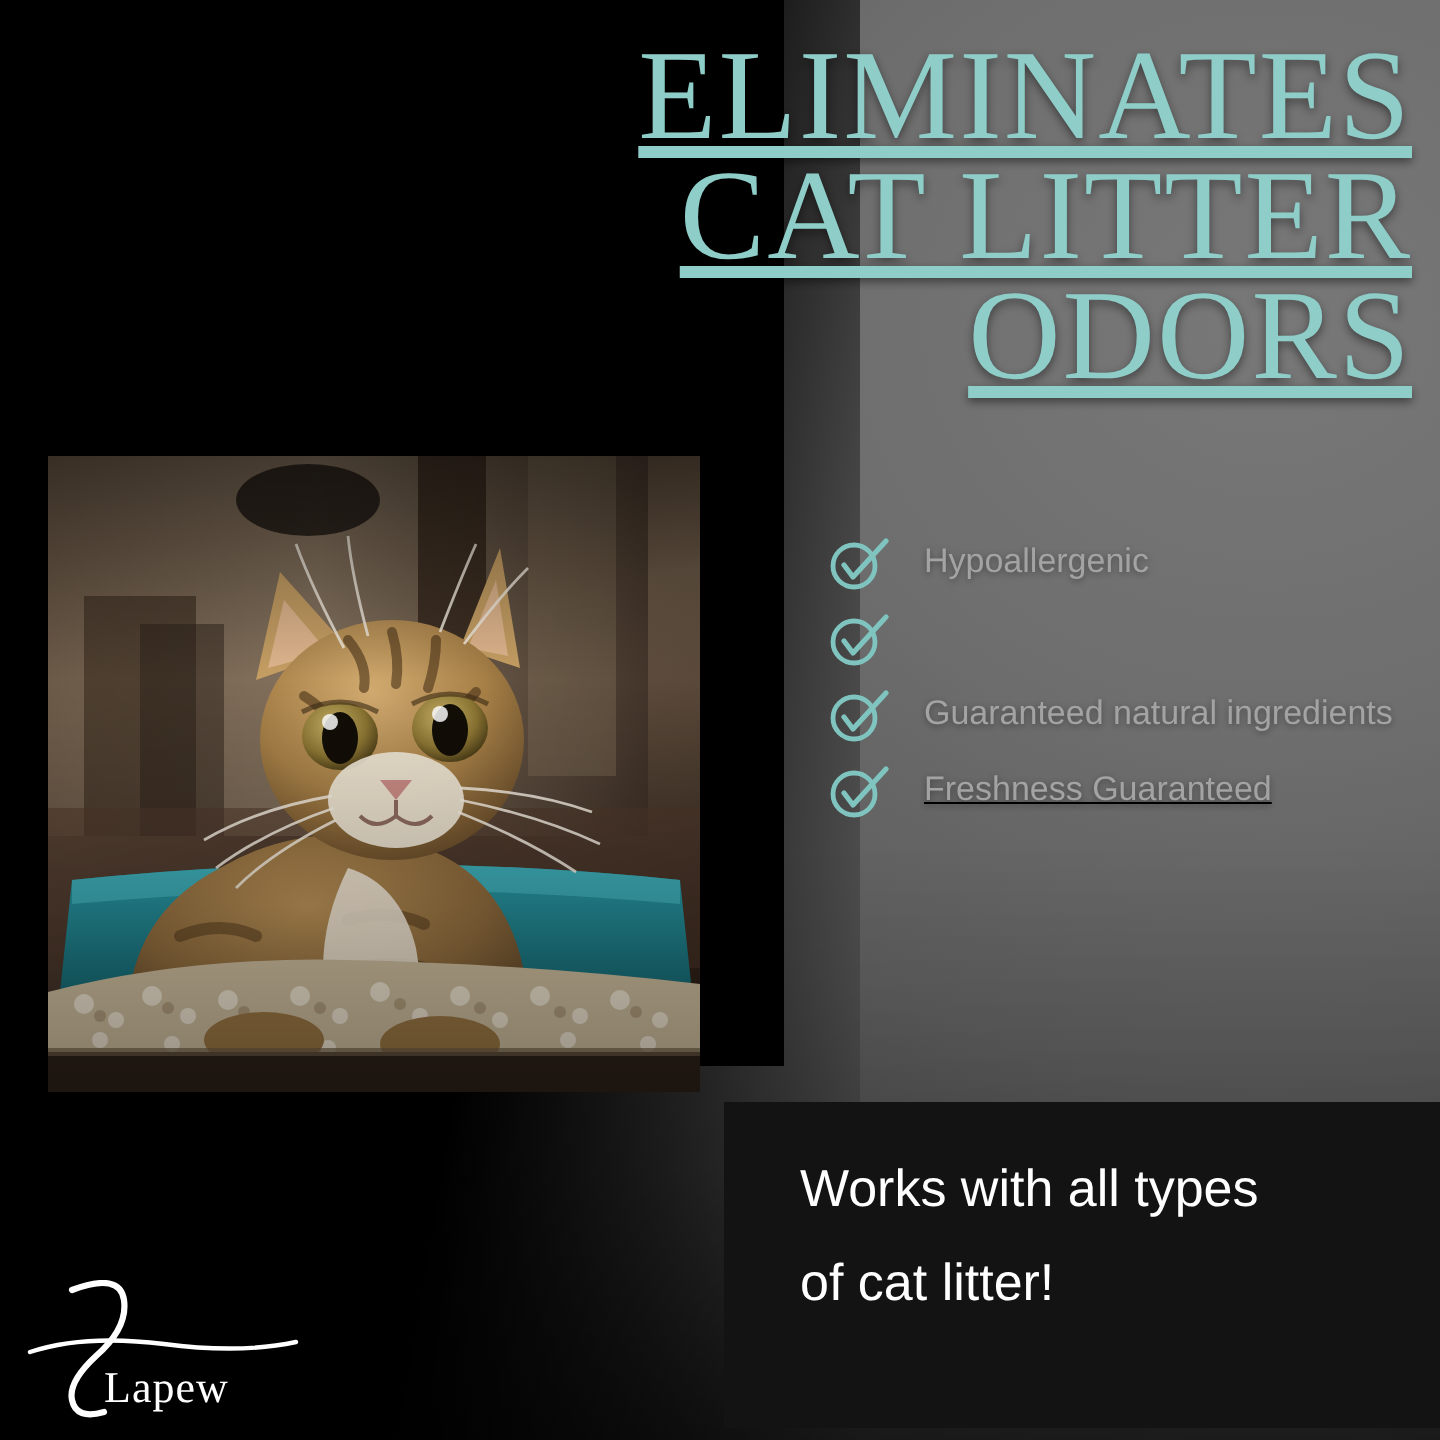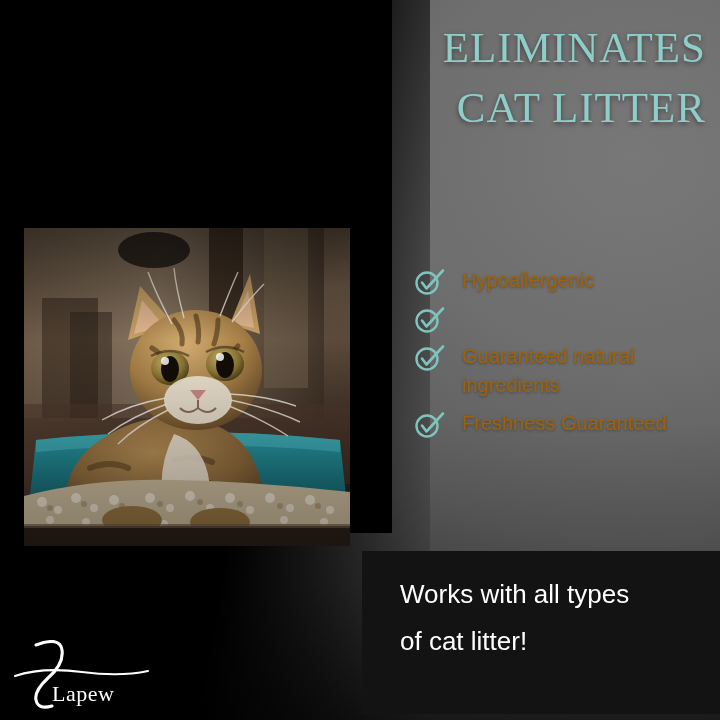--- a/index.html
+++ b/index.html
@@ -46,25 +46,26 @@
   }
 
   
   .headline {
     position: absolute;
     left: 300px;
     top: 18px;
     width: 406px;
     text-align: right;
     font-family: "Liberation Serif", "DejaVu Serif", serif;
-    font-size: 43px;
+    font-size: 64px;
     line-height: 60px;
     letter-spacing: 1.0px;
     color: #8ecdc8;
     text-shadow: 0 2px 5px rgba(0,0,0,0.45);
+    text-decoration: underline;
   }
   .headline .hl-line { display: block; white-space: nowrap; }
 
   
   .photo-frame {
     position: absolute;
     left: 24px;
     top: 228px;
     width: 326px;
     height: 318px;
@@ -78,32 +79,32 @@
     position: absolute;
     left: 414px;
     top: 266px;
     width: 300px;
   }
   .benefit-row {
     display: flex;
     align-items: flex-start;
     margin-bottom: 9px;
   }
-  .benefit-row:last-child { margin-bottom: 0; }
+  .benefit-row:last-child { margin-bottom: 0; text-decoration: underline; }
   .check-icon {
     flex: 0 0 auto;
     width: 32px;
     height: 28px;
     margin-right: 16px;
     margin-top: 1px;
   }
   .check-icon svg { display: block; width: 32px; height: 28px; }
   .benefit-label {
-    color: #a16207;
-    font-size: 20px;
+    color: #a3a3a3;
+    font-size: 17px;
     line-height: 29px;
     font-family: "Liberation Sans", sans-serif;
     text-shadow: 0 1px 3px rgba(0,0,0,0.35);
   }
 
   
   .callout {
     position: absolute;
     left: 362px;
     top: 551px;
@@ -148,20 +149,21 @@
 <div id="poster">
 
   <div class="bg-base"></div>
   <div class="bg-left-fade"></div>
   <div class="bg-bottom-fade"></div>
   <div class="black-panel"></div>
 
   <div class="headline">
     <span class="hl-line">ELIMINATES</span>
     <span class="hl-line">CAT LITTER</span>
+    <span class="hl-line">ODORS</span>
   </div>
 
   <div class="photo-frame">
     <svg viewBox="0 0 326 318" xmlns="http://www.w3.org/2000/svg" aria-hidden="true">
       <defs>
         <linearGradient id="roomBg" x1="0" y1="0" x2="0.25" y2="1">
           <stop offset="0%" stop-color="#4a3a2c"></stop>
           <stop offset="40%" stop-color="#6b5947"></stop>
           <stop offset="100%" stop-color="#2e2018"></stop>
         </linearGradient>

